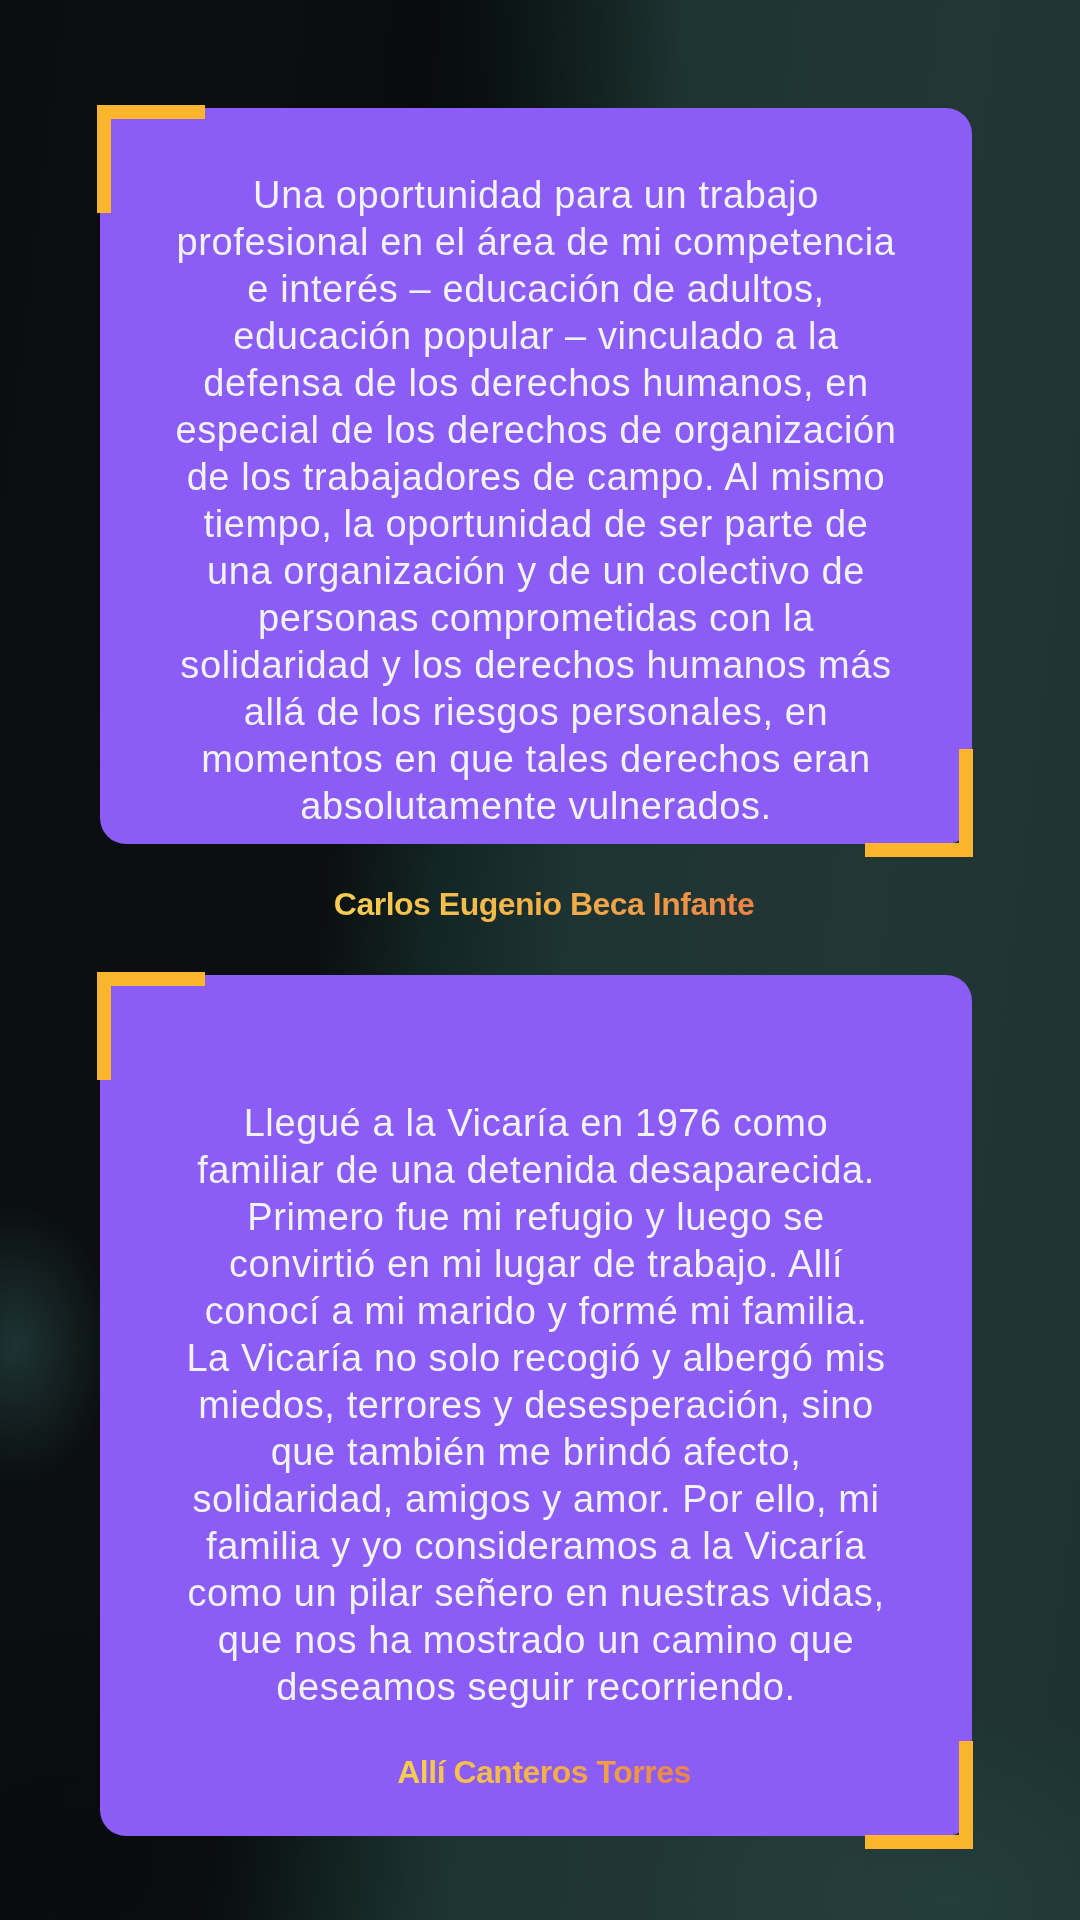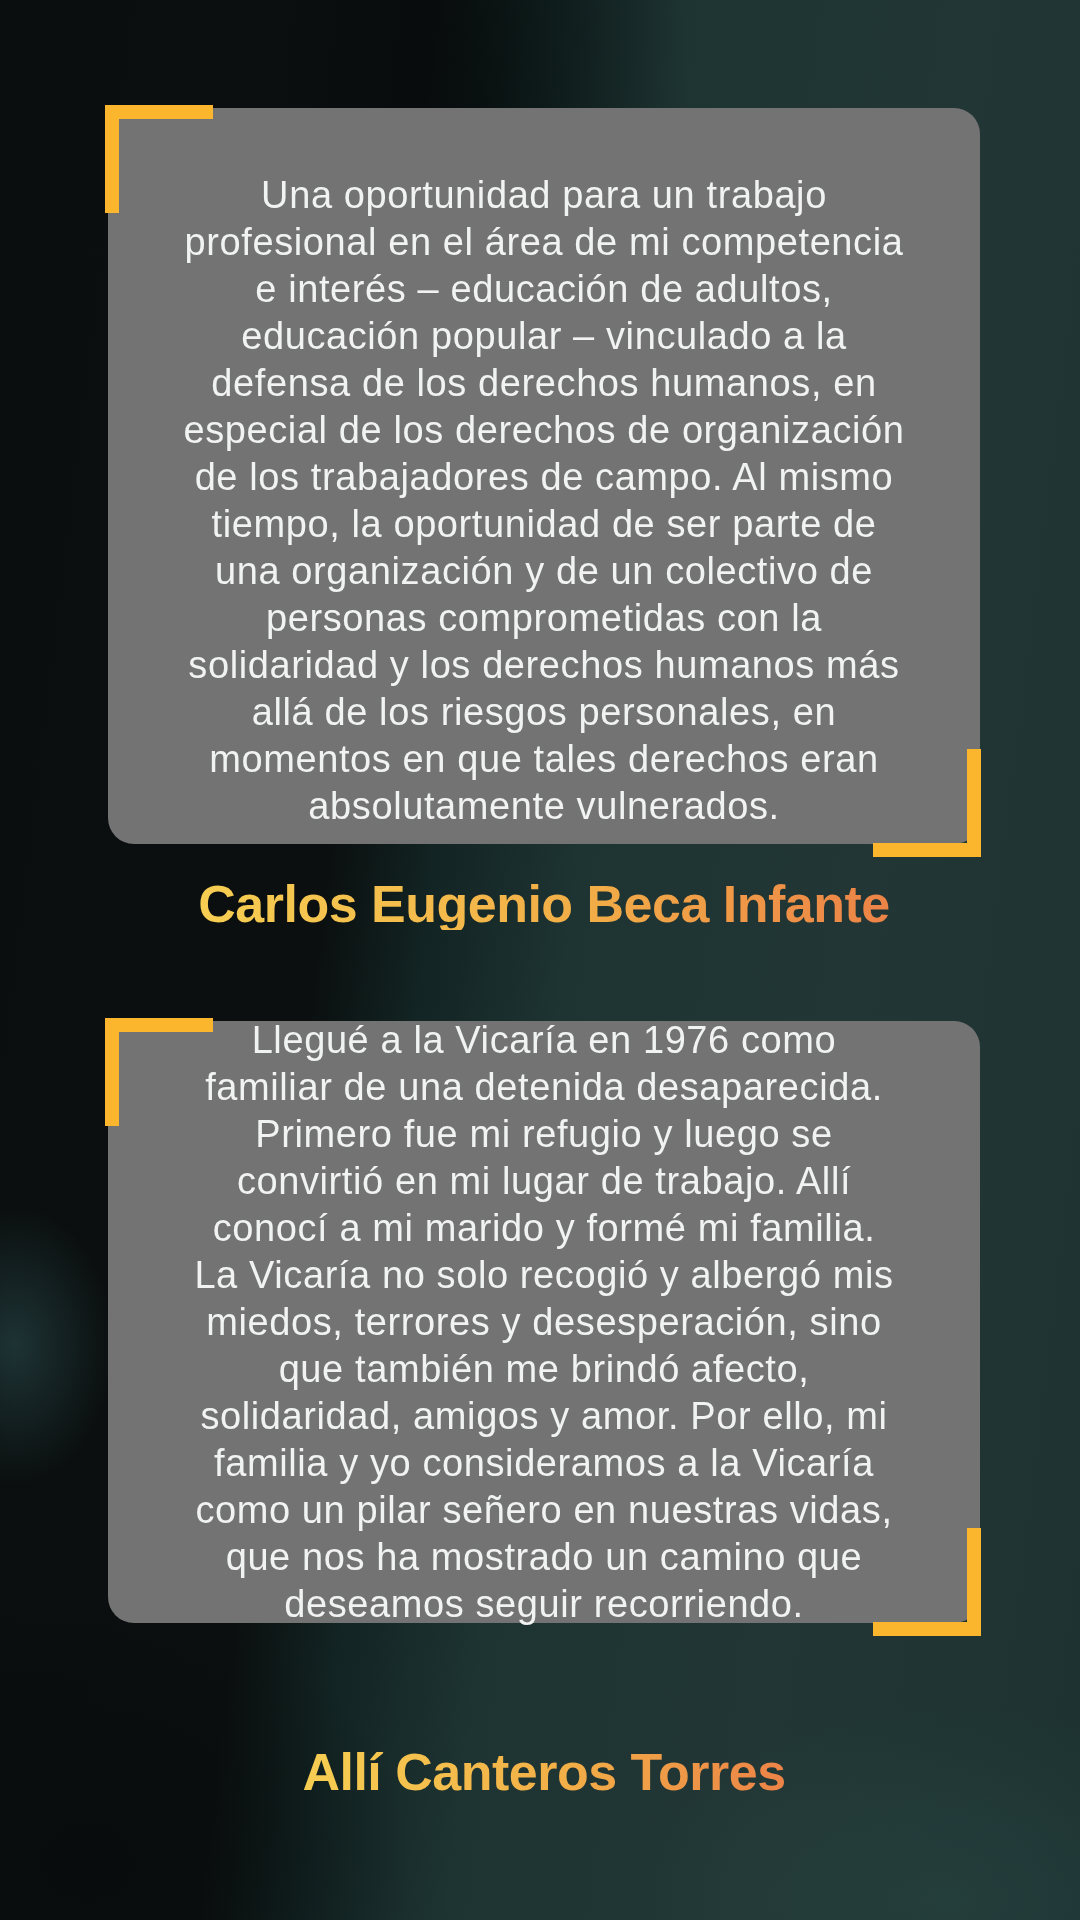--- a/index.html
+++ b/index.html
@@ -16,39 +16,38 @@
     background-image:
       radial-gradient(140px 200px at 15px 1345px, rgba(58,105,110,0.40), rgba(58,105,110,0) 70%),
       radial-gradient(420px 260px at 88% 1900px, rgba(47,85,82,0.30), rgba(47,85,82,0) 75%),
       radial-gradient(300px 700px at 480px 120px, rgba(4,7,7,0.55), rgba(4,7,7,0) 70%),
       radial-gradient(500px 420px at 8% 97%, rgba(7,11,11,0.75), rgba(7,11,11,0) 65%),
       linear-gradient(97deg, #0A0E0E 0%, #0B0F0F 33%, #122423 41%, #1E3432 52%, #223735 74%, #1D3231 100%);
   }
 
   .quote-card {
     position: absolute;
-    left: 108px;
+    left: 100px;
     width: 872px;
-    background: #737373;
+    background: #8b5cf6;
     border-radius: 26px;
     display: flex;
     align-items: center;
     justify-content: center;
     box-sizing: border-box;
   }
   .quote-card.first {
     top: 108px;
     height: 736px;
     padding: 60px 30px 10px 30px;
   }
   .quote-card.second {
     top: 975px;
-    height: 602px;
+    height: 861px;
     padding: 10px 30px;
-    margin-top: 46px;
   }
 
   .quote-text {
     margin: 0;
     white-space: pre-line;
     text-align: center;
     font-size: 38px;
     line-height: 47px;
     letter-spacing: 0.6px;
     font-weight: 400;
@@ -73,21 +72,21 @@
     border-bottom: 14px solid #FBB62D;
     border-right: 14px solid #FBB62D;
   }
 
   .author {
     position: absolute;
     left: 108px;
     width: 872px;
     margin: 0;
     text-align: center;
-    font-size: 52px;
+    font-size: 32px;
     line-height: 52px;
     font-weight: 700;
     letter-spacing: -0.5px;
     color: #F2AE4A; 
   }
   .author span {
     display: inline-block;
   }
   @supports ((-webkit-background-clip: text) or (background-clip: text)) {
     .author span {

